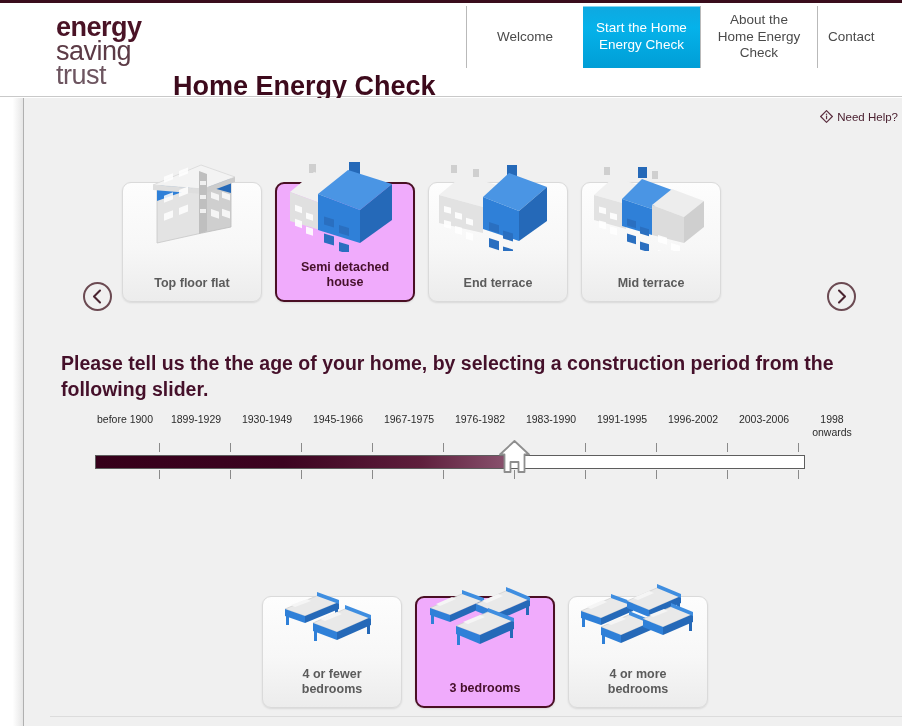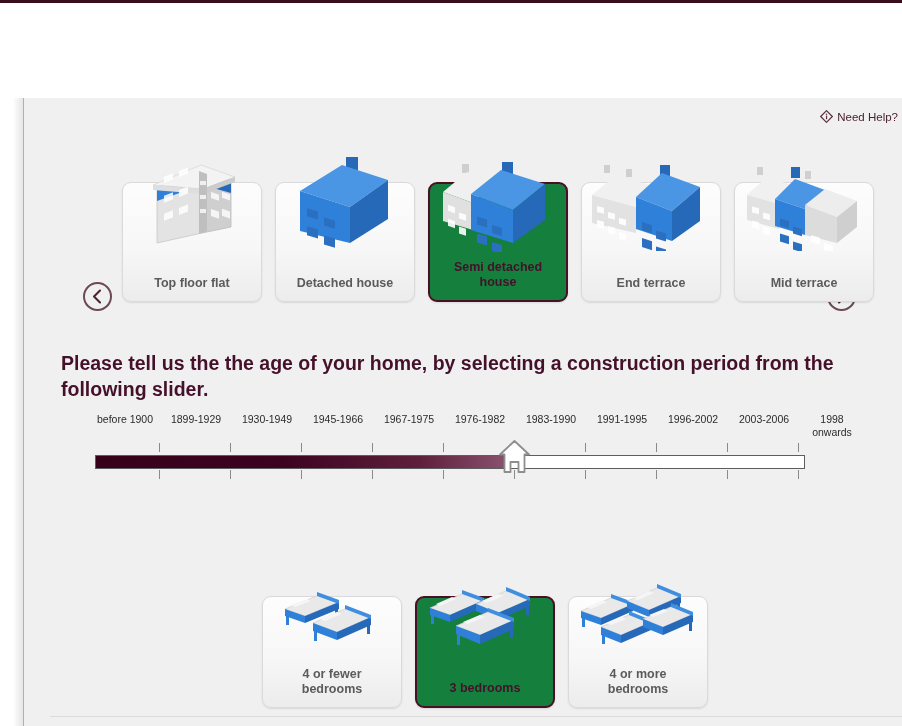--- a/index.html
+++ b/index.html
@@ -111,21 +111,21 @@
   .card {
     width:140px; height:120px;
     background:linear-gradient(180deg,#fdfdfd 0%, #f7f7f7 55%, #ececec 100%);
     border:1px solid #dadada;
     border-radius:9px;
     position:relative;
     box-shadow:0 1px 2px rgba(0,0,0,.10);
   }
   .card.selected {
     border:2px solid #4a0f24;
-    background:#15803d;
+    background:#f0abfc;
   }
   .card .label {
     position:absolute; left:0; right:0; bottom:9px;
     text-align:center;
     font-size:12.5px; font-weight:bold; color:#5b5b5b;
     line-height:1.25;
     white-space:pre-line;
   }
   .card.selected .label { color:#45102a; }
   .card .art {
@@ -178,20 +178,40 @@
   }
   .handle svg { display:block; }
 </style>
 </head>
 <body>
 
 <div id="app">
 
   <div class="top-rule"></div>
 
+  <div class="header">
+
+    <div class="logo">
+      <div class="l1">energy</div>
+      <div class="l2">saving</div>
+      <div class="l3">trust</div>
+    </div>
+
+    <div class="page-title">Home Energy Check</div>
+
+    <nav class="nav">
+      <div class="tab">Welcome</div>
+      <div class="tab active">Start the Home
+Energy Check</div>
+      <div class="tab">About the
+Home Energy
+Check</div>
+      <div class="tab clip">Contact</div>
+    </nav>
+  </div>
 
   <div class="panel">
     <div class="panel-gutter"></div>
 
     <div class="panel-inner">
 
       <div class="need-help">
         <span class="diamond-i">
           <svg width="13" height="13" viewBox="0 0 13 13">
             <polygon points="6.5,0.7 12.3,6.5 6.5,12.3 0.7,6.5" fill="none" stroke="#5c3040" stroke-width="1.2"></polygon>
@@ -258,46 +278,20 @@
                     <rect x="73" y="34" width="6" height="4"></rect>
                     <rect x="73" y="48" width="6" height="4"></rect>
                     <rect x="73" y="62" width="6" height="4"></rect>
                   </g>
                 </g>
               </svg>
             </div>
             <div class="label">Top floor flat</div>
           </div>
 
-          <div class="card">
-            <div class="art">
-              <svg width="130" height="104" viewBox="0 0 130 104">
-
-                <rect x="66" y="10" width="12" height="13" fill="#2569b8"></rect>
-
-                <polygon points="20,44 62,18 108,33 70,60" fill="#4a95e4"></polygon>
-
-                <polygon points="20,44 70,60 70,96 20,84" fill="#2f80d8"></polygon>
-
-                <polygon points="70,60 108,33 108,72 70,96" fill="#2569b8"></polygon>
-
-                <g fill="#2a6fc0">
-                  <rect x="27" y="53" width="11" height="8" transform="skewY(17)"></rect>
-                  <rect x="44" y="57" width="11" height="8" transform="skewY(17)"></rect>
-                  <rect x="27" y="71" width="11" height="9" transform="skewY(17)"></rect>
-                  <rect x="44" y="75" width="11" height="9" transform="skewY(17)"></rect>
-                </g>
-                <g fill="#1f5ba3">
-                  <rect x="78" y="38" width="10" height="8" transform="skewY(-33)"></rect>
-                  <rect x="92" y="29" width="10" height="8" transform="skewY(-33)"></rect>
-                </g>
-              </svg>
-            </div>
-            <div class="label">Detached house</div>
-          </div>
 
           <div class="card selected">
             <div class="art">
               <svg width="130" height="104" viewBox="0 0 130 104">
 
                 <rect x="29" y="16" width="7" height="9" fill="#cfcfcf"></rect>
                 <polygon points="10,44 34,24 62,33 40,55" fill="#f0f0f0"></polygon>
                 <polygon points="10,44 40,55 40,82 10,73" fill="#e0e0e0"></polygon>
                 <g fill="#ffffff" opacity=".9">
                   <rect x="15" y="52" width="7" height="6" transform="skewY(18)"></rect>

